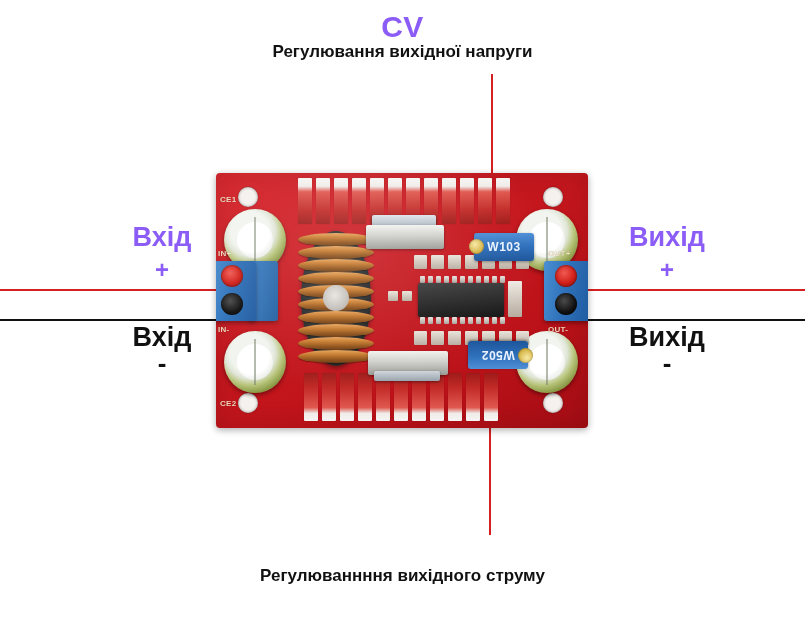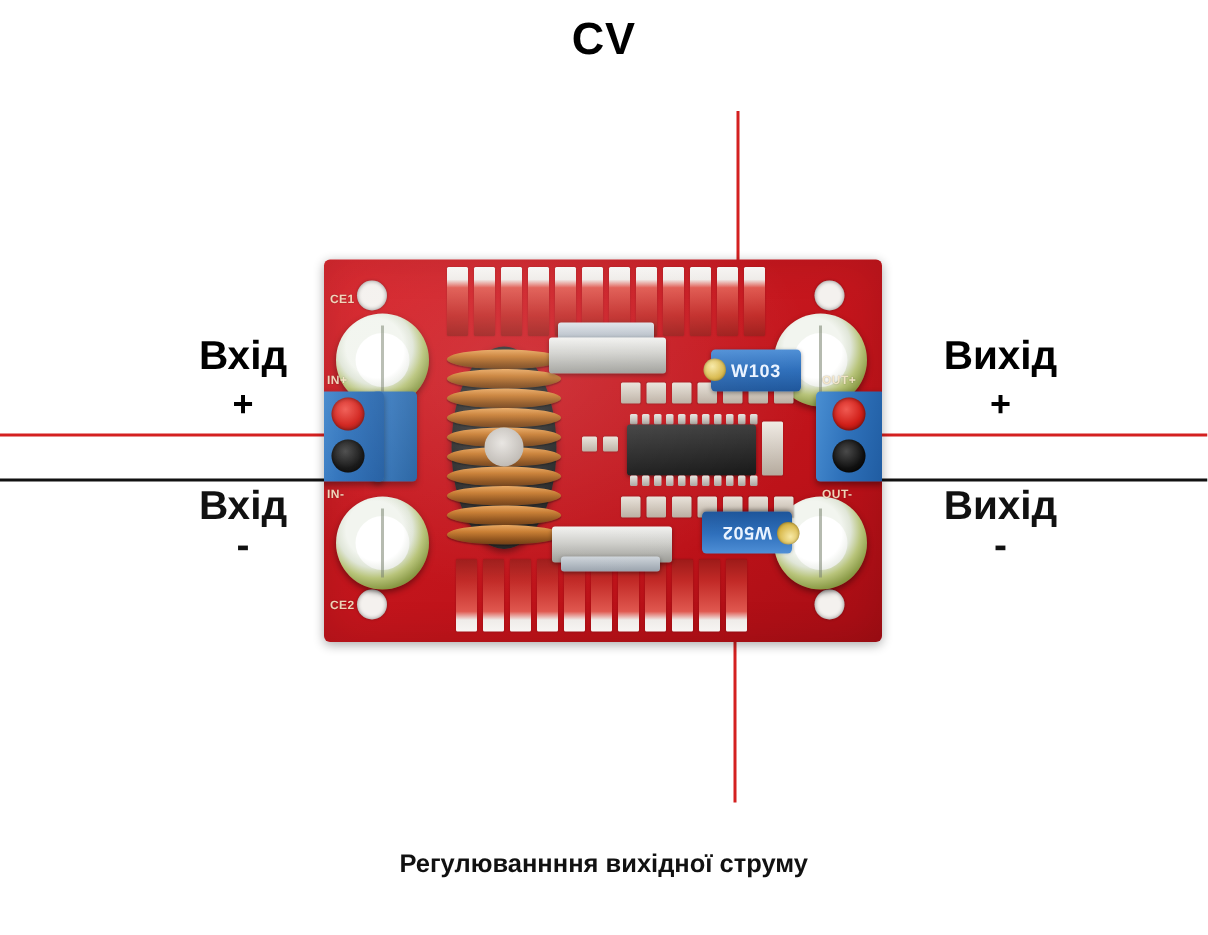--- a/index.html
+++ b/index.html
@@ -5,21 +5,21 @@
   html,body{margin:0;padding:0;}
   body{
     width:805px;height:623px;background:#ffffff;overflow:hidden;
     font-family:"Liberation Sans","DejaVu Sans",sans-serif;
     position:relative;
   }
   .stage{position:absolute;inset:0;}
 
   
   .ann{position:absolute;text-align:center;white-space:nowrap;font-weight:bold;}
-  .ann.red{color:#000000;}
+  .ann.red{color:#8b5cf6;}
   .ann.black{color:#111111;}
 
   #cv-title{left:0;right:0;top:10px;font-size:30px;letter-spacing:.5px;}
   #cv-sub{left:0;right:0;top:42px;font-size:17px;}
   #cc-title{left:0;right:0;top:534px;font-size:30px;letter-spacing:.5px;}
   #cc-sub{left:0;right:0;top:566px;font-size:17px;}
 
   #in-plus-label{left:92px;top:222px;width:140px;font-size:27px;}
   #in-plus-sign{left:92px;top:256px;width:140px;font-size:24px;}
   #in-minus-label{left:92px;top:322px;width:140px;font-size:27px;}
@@ -141,22 +141,23 @@
 
   .silk{position:absolute;color:#f6e7c8;font-size:8px;font-weight:bold;
         opacity:.9;letter-spacing:.3px;text-shadow:0 0 1px rgba(0,0,0,.4);}
 </style>
 </head>
 <body>
 
 <div class="stage">
 
   <div class="ann red" id="cv-title">CV</div>
-
-  <div class="ann black" id="cc-sub">Регулюваннння вихідної струму</div>
+  <div class="ann black" id="cv-sub">Регулювання вихідної напруги</div>
+
+  <div class="ann black" id="cc-sub">Регулюваннння вихідного струму</div>
 
   <div class="ann red" id="in-plus-label">Вхід</div>
   <div class="ann red" id="in-plus-sign">+</div>
   <div class="ann black" id="in-minus-label">Вхід</div>
   <div class="ann black" id="in-minus-sign">-</div>
 
   <div class="ann red" id="out-plus-label">Вихід</div>
   <div class="ann red" id="out-plus-sign">+</div>
   <div class="ann black" id="out-minus-label">Вихід</div>
   <div class="ann black" id="out-minus-sign">-</div>

